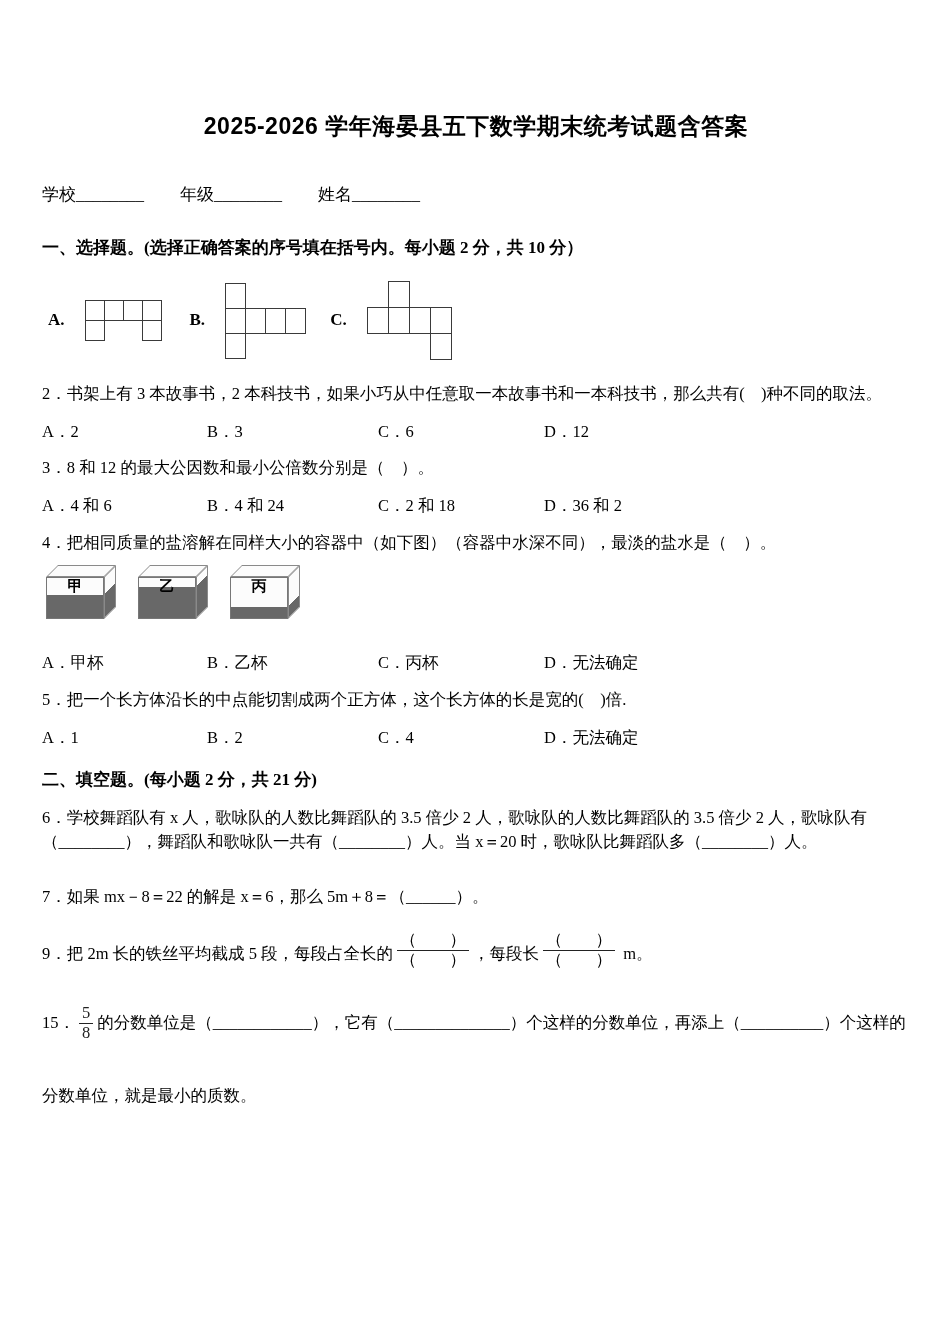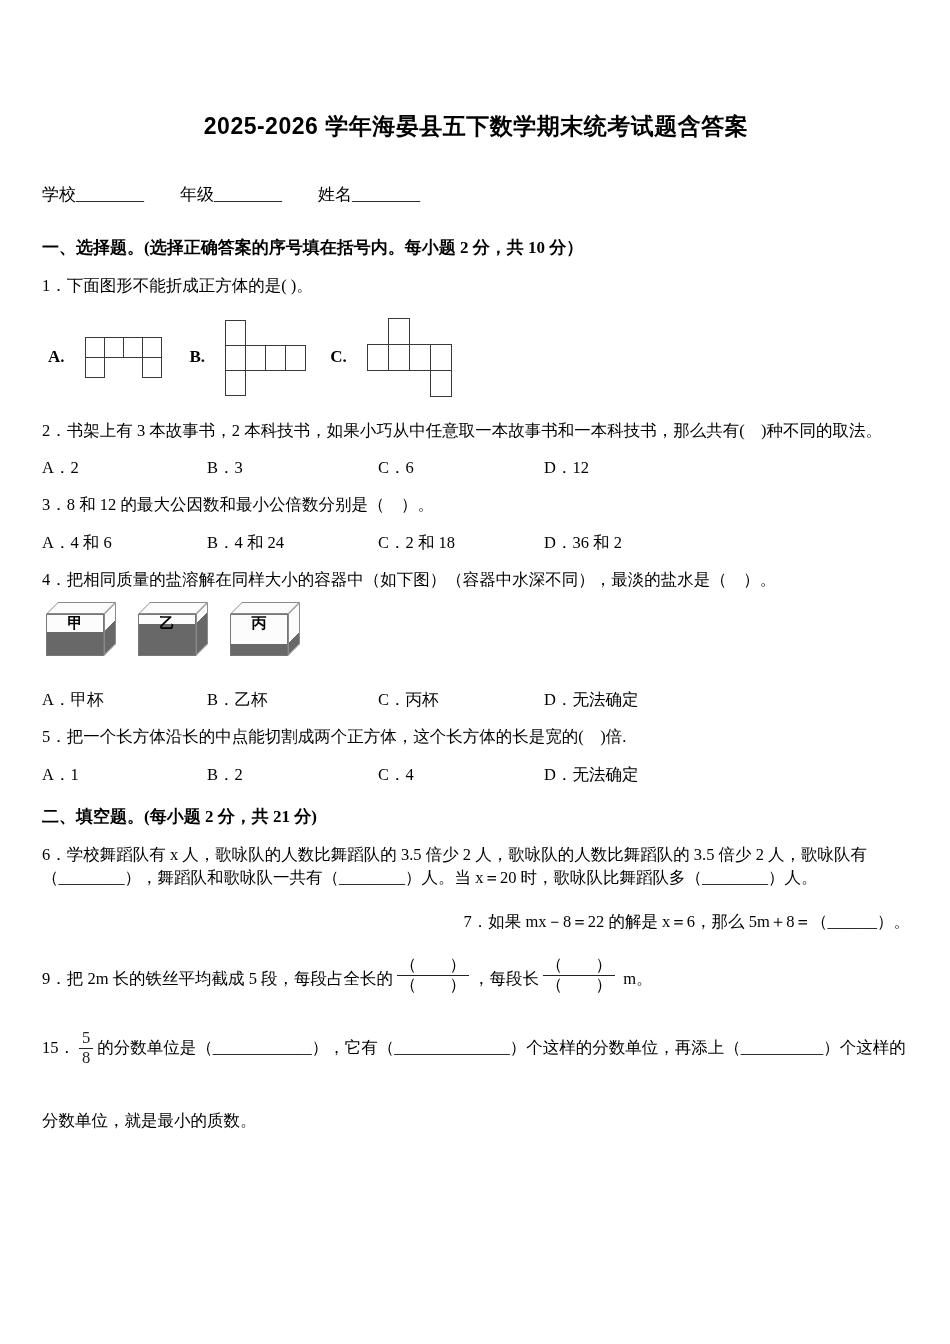--- a/index.html
+++ b/index.html
@@ -85,21 +85,20 @@
 
 
   <div class="student-row">
     <span>学校________</span>
     <span>年级________</span>
     <span>姓名________</span>
   </div>
 
   <div class="section-heading">一、选择题。(选择正确答案的序号填在括号内。每小题 2 分，共 10 分）</div>
 
-  <p class="q-text">1．下面图形不能折成正方体的是( )。</p>
 
   <div class="nets-row">
     <div class="net-group">
       <span class="net-letter">A.</span>
       <div class="net" style="width: 77px; height: 41px;">
           <div class="net-cell" style="width: 20px; height: 21px; left: 0px; top: 0px;"></div>
           <div class="net-cell" style="width: 20px; height: 21px; left: 19px; top: 0px;"></div>
           <div class="net-cell" style="width: 20px; height: 21px; left: 38px; top: 0px;"></div>
           <div class="net-cell" style="width: 20px; height: 21px; left: 57px; top: 0px;"></div>
           <div class="net-cell" style="width: 20px; height: 21px; left: 0px; top: 20px;"></div>
@@ -186,21 +185,21 @@
   <div class="opts">
     <span>A．1</span>
     <span>B．2</span>
     <span>C．4</span>
     <span>D．无法确定</span>
   </div>
 
   <div class="section-heading" style="margin-top:18px;">二、填空题。(每小题 2 分，共 21 分)</div>
 
   <p class="q-text">6．学校舞蹈队有 x 人，歌咏队的人数比舞蹈队的 3.5 倍少 2 人，歌咏队的人数比舞蹈队的 3.5 倍少 2 人，歌咏队有（________），舞蹈队和歌咏队一共有（________）人。当 x＝20 时，歌咏队比舞蹈队多（________）人。</p>
-  <p class="q-text" style="margin-top:20px;text-align:right;">7．如果 mx－8＝22 的解是 x＝6，那么 5m＋8＝（______）。</p>
+  <p class="q-text" style="margin-top:32px;">7．如果 mx－8＝22 的解是 x＝6，那么 5m＋8＝（______）。</p>
 
   <p class="q9-line">
     <span>9．把 2m 长的铁丝平均截成 5 段，每段占全长的</span><span class="frac"><span class="num">（　　）</span><span class="den">（　　）</span></span><span>，每段长</span><span class="frac"><span class="num">（　　）</span><span class="den">（　　）</span></span><span> m。</span>
   </p>
 
   <p class="q10-line">
     <span>15．</span><span class="frac q10-frac"><span class="num">5</span><span class="den">8</span></span><span>的分数单位是（____________），它有（______________）个这样的分数单位，再添上（__________）个这样的</span>
   </p>
   <p class="q10-tail">分数单位，就是最小的质数。</p>
 

